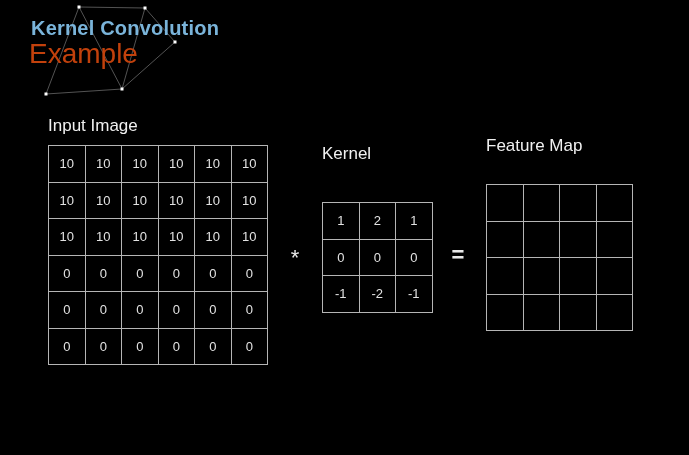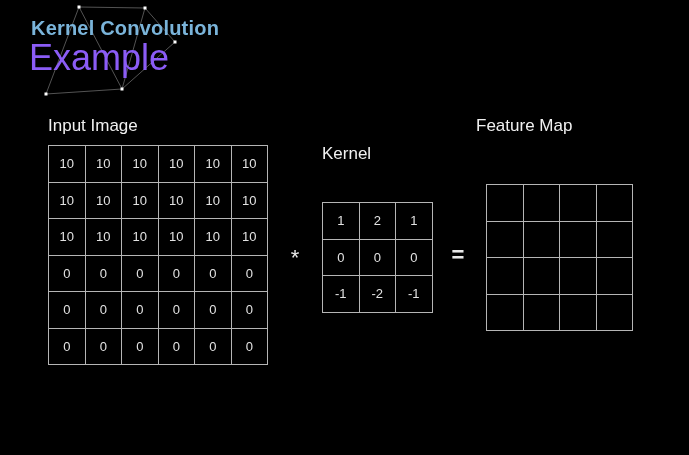--- a/index.html
+++ b/index.html
@@ -15,32 +15,32 @@
   
   .net-svg { position:absolute; left:40px; top:2px; width:145px; height:100px; }
 
   .title {
     position:absolute; left:31px; top:17px;
     font-size:20px; font-weight:bold; color:#7ab4da;
     letter-spacing:0.2px; line-height:1.1; white-space:nowrap;
   }
   .subtitle {
     position:absolute; left:29px; top:39px;
-    font-size:36px; font-weight:normal; color:#8b5cf6;
+    font-size:28px; font-weight:normal; color:#c2410c;
     line-height:1.05; white-space:nowrap;
   }
 
   .col-label {
     position:absolute; top:116px;
     color:#f0f0f0; font-size:17px; text-align:left;
     line-height:1.2;
   }
   .label-input   { left:48px;  width:220px; }
   .label-kernel  { left:322px; width:110px;margin-top:28px; }
-  .label-feature { left:476px; width:147px; }
+  .label-feature { left:486px; width:147px;margin-top:20px; }
 
   .matrix {
     position:absolute;
     display:grid; gap:1px; padding:1px;
     background:#b5b5b5; 
   }
   .cols-6 { grid-template-columns:repeat(6,35.5px); }
   .cols-3 { grid-template-columns:repeat(3,35.5px); }
   .cols-4 { grid-template-columns:repeat(4,35.5px); }
   .matrix .cell {

